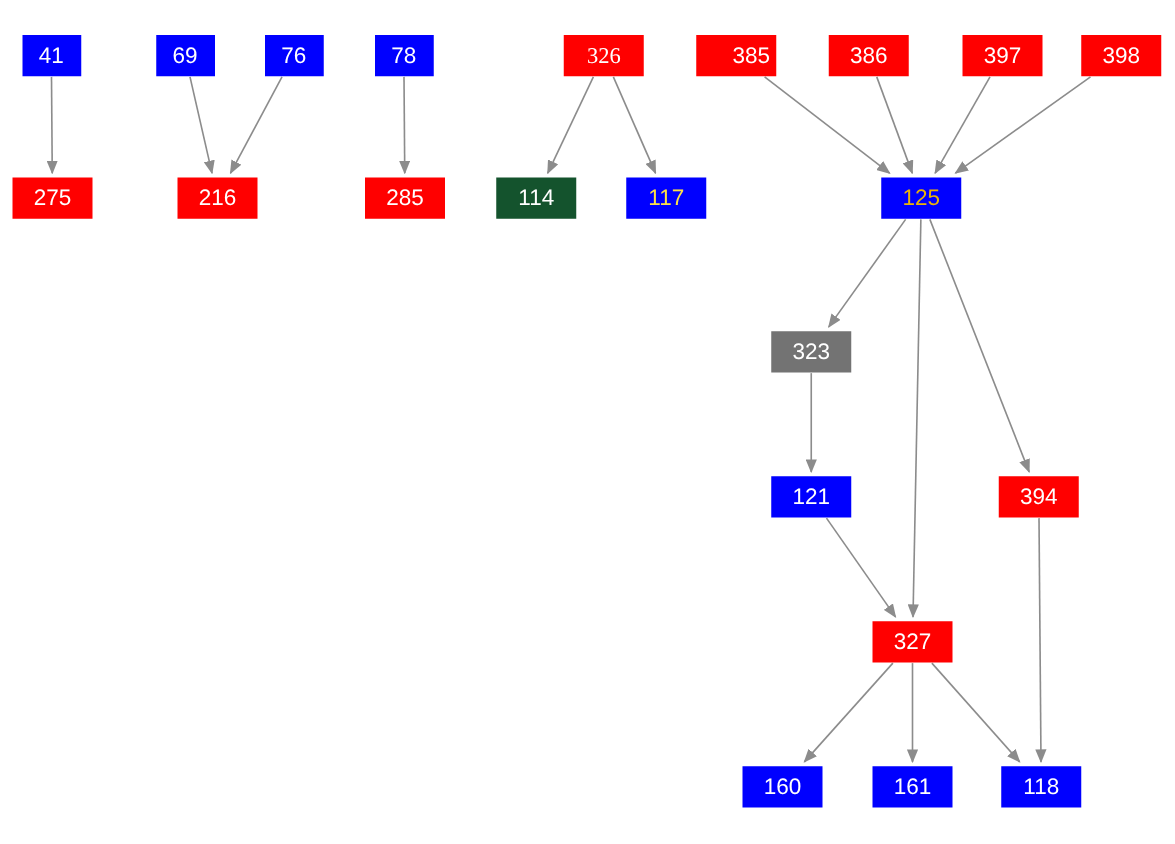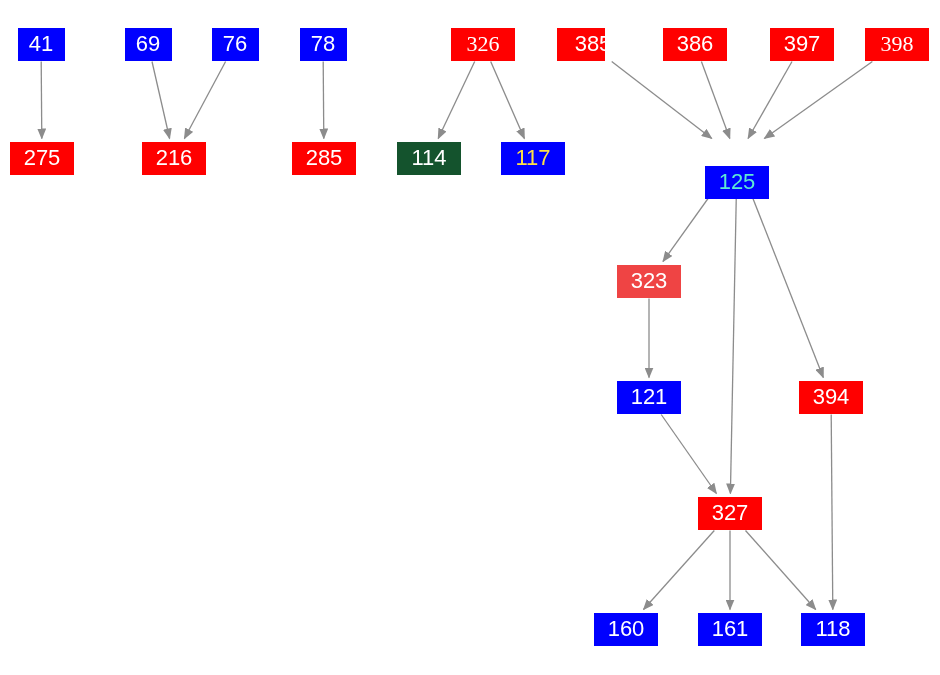--- a/index.html
+++ b/index.html
@@ -22,21 +22,21 @@
     width: 940px;
     height: 675px;
     pointer-events: none;
   }
   .graph-node {
     position: absolute;
     display: flex;
     align-items: center;
     justify-content: center;
     color: #ffffff;
-    font-size: 22px;
+    font-size: 18px;
     line-height: 1;
     box-sizing: border-box;
     user-select: none;
   }
 </style>
 </head>
 <body>
 
 <div id="canvas">
   <svg id="edge-layer" xmlns="http://www.w3.org/2000/svg" width="940" height="675">
@@ -66,31 +66,31 @@
         <line x1="730.0" y1="530.5" x2="730.0" y2="609.5" stroke="#8c8c8c" stroke-width="1.3" marker-end="url(#arrowhead)"></line>
         <line x1="745.5" y1="530.5" x2="815.7" y2="609.5" stroke="#8c8c8c" stroke-width="1.3" marker-end="url(#arrowhead)"></line>
       </g>
   </svg>
   <div id="nodes">
       <div class="graph-node" style="left: 17.5px; top: 27.5px; width: 47px; height: 33px; background: rgb(0, 0, 255); color: rgb(255, 255, 255);">41</div>
       <div class="graph-node" style="left: 124.5px; top: 27.5px; width: 47px; height: 33px; background: rgb(0, 0, 255); color: rgb(255, 255, 255);">69</div>
       <div class="graph-node" style="left: 211.5px; top: 27.5px; width: 47px; height: 33px; background: rgb(0, 0, 255); color: rgb(255, 255, 255);">76</div>
       <div class="graph-node" style="left: 299.5px; top: 27.5px; width: 47px; height: 33px; background: rgb(0, 0, 255); color: rgb(255, 255, 255);">78</div>
       <div class="graph-node" style="left: 451px; top: 27.5px; width: 64px; height: 33px; background: rgb(255, 0, 0); color: rgb(255, 255, 255); font-family: Liberation Serif, serif;">326</div>
-      <div class="graph-node" style="left: 557px; top: 27.5px; width: 48px; height: 33px; background: rgb(255, 0, 0); color: rgb(255, 255, 255); padding-left: 24px;">385</div>
+      <div class="graph-node" style="left: 557px; top: 27.5px; width: 64px; height: 33px; background: rgb(255, 0, 0); color: rgb(255, 255, 255); padding-left: 24px;">385</div>
       <div class="graph-node" style="left: 663px; top: 27.5px; width: 64px; height: 33px; background: rgb(255, 0, 0); color: rgb(255, 255, 255);">386</div>
       <div class="graph-node" style="left: 770px; top: 27.5px; width: 64px; height: 33px; background: rgb(255, 0, 0); color: rgb(255, 255, 255); text-align: center;">397</div>
-      <div class="graph-node" style="left: 865px; top: 27.5px; width: 64px; height: 33px; background: rgb(255, 0, 0); color: rgb(255, 255, 255); font-family: Liberation Serif, serif;">398</div>
+      <div class="graph-node" style="left: 865px; top: 27.5px; width: 64px; height: 33px; background: rgb(255, 0, 0); color: rgb(255, 255, 255);">398</div>
       <div class="graph-node" style="left: 10px; top: 141.5px; width: 64px; height: 33px; background: rgb(255, 0, 0); color: rgb(255, 255, 255);">275</div>
       <div class="graph-node" style="left: 142px; top: 141.5px; width: 64px; height: 33px; background: rgb(255, 0, 0); color: rgb(255, 255, 255);">216</div>
       <div class="graph-node" style="left: 292px; top: 141.5px; width: 64px; height: 33px; background: rgb(255, 0, 0); color: rgb(255, 255, 255);">285</div>
       <div class="graph-node" style="left: 397px; top: 141.5px; width: 64px; height: 33px; background: #14532d; color: rgb(255, 255, 255);">114</div>
       <div class="graph-node" style="left: 501px; top: 141.5px; width: 64px; height: 33px; background: rgb(0, 0, 255); color: #fde047;">117</div>
-      <div class="graph-node" style="left: 705px; top: 141.5px; width: 64px; height: 33px; background: rgb(0, 0, 255); color: #5eead4; margin-top: 24px;">125</div>
-      <div class="graph-node" style="left: 617px; top: 264.5px; width: 64px; height: 33px; background: #ef4444; color: rgb(255, 255, 255); text-align: center;">323</div>
+      <div class="graph-node" style="left: 705px; top: 141.5px; width: 64px; height: 33px; background: rgb(0, 0, 255); color: #eab308;">125</div>
+      <div class="graph-node" style="left: 617px; top: 264.5px; width: 64px; height: 33px; background: #737373; color: rgb(255, 255, 255); text-align: center;">323</div>
       <div class="graph-node" style="left: 617px; top: 380.5px; width: 64px; height: 33px; background: rgb(0, 0, 255); color: rgb(255, 255, 255);">121</div>
       <div class="graph-node" style="left: 799px; top: 380.5px; width: 64px; height: 33px; background: rgb(255, 0, 0); color: rgb(255, 255, 255);">394</div>
       <div class="graph-node" style="left: 698px; top: 496.5px; width: 64px; height: 33px; background: rgb(255, 0, 0); color: rgb(255, 255, 255);">327</div>
       <div class="graph-node" style="left: 594px; top: 612.5px; width: 64px; height: 33px; background: rgb(0, 0, 255); color: rgb(255, 255, 255);">160</div>
       <div class="graph-node" style="left: 698px; top: 612.5px; width: 64px; height: 33px; background: rgb(0, 0, 255); color: rgb(255, 255, 255);">161</div>
       <div class="graph-node" style="left: 801px; top: 612.5px; width: 64px; height: 33px; background: rgb(0, 0, 255); color: rgb(255, 255, 255);">118</div>
     </div>
 </div>
 
 </body></html>

